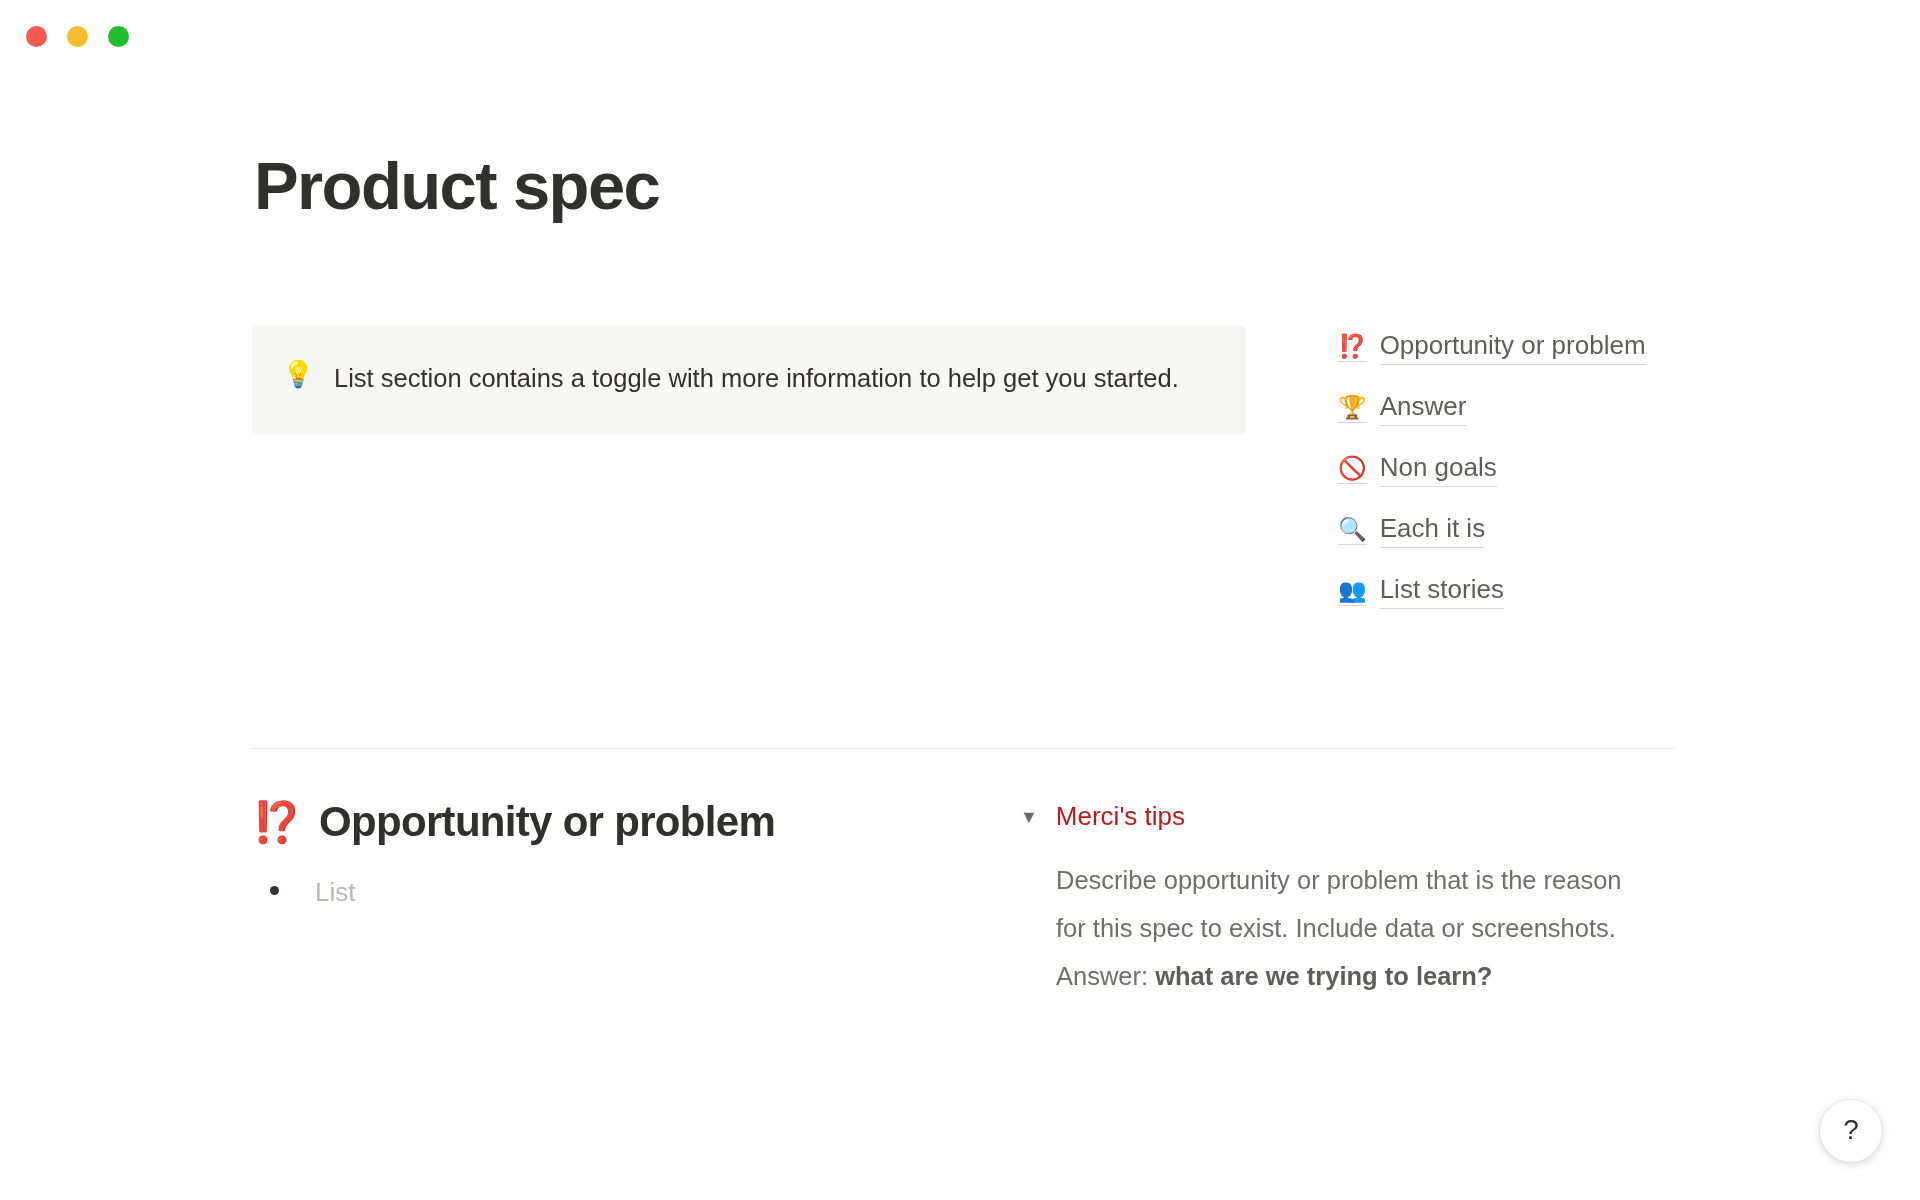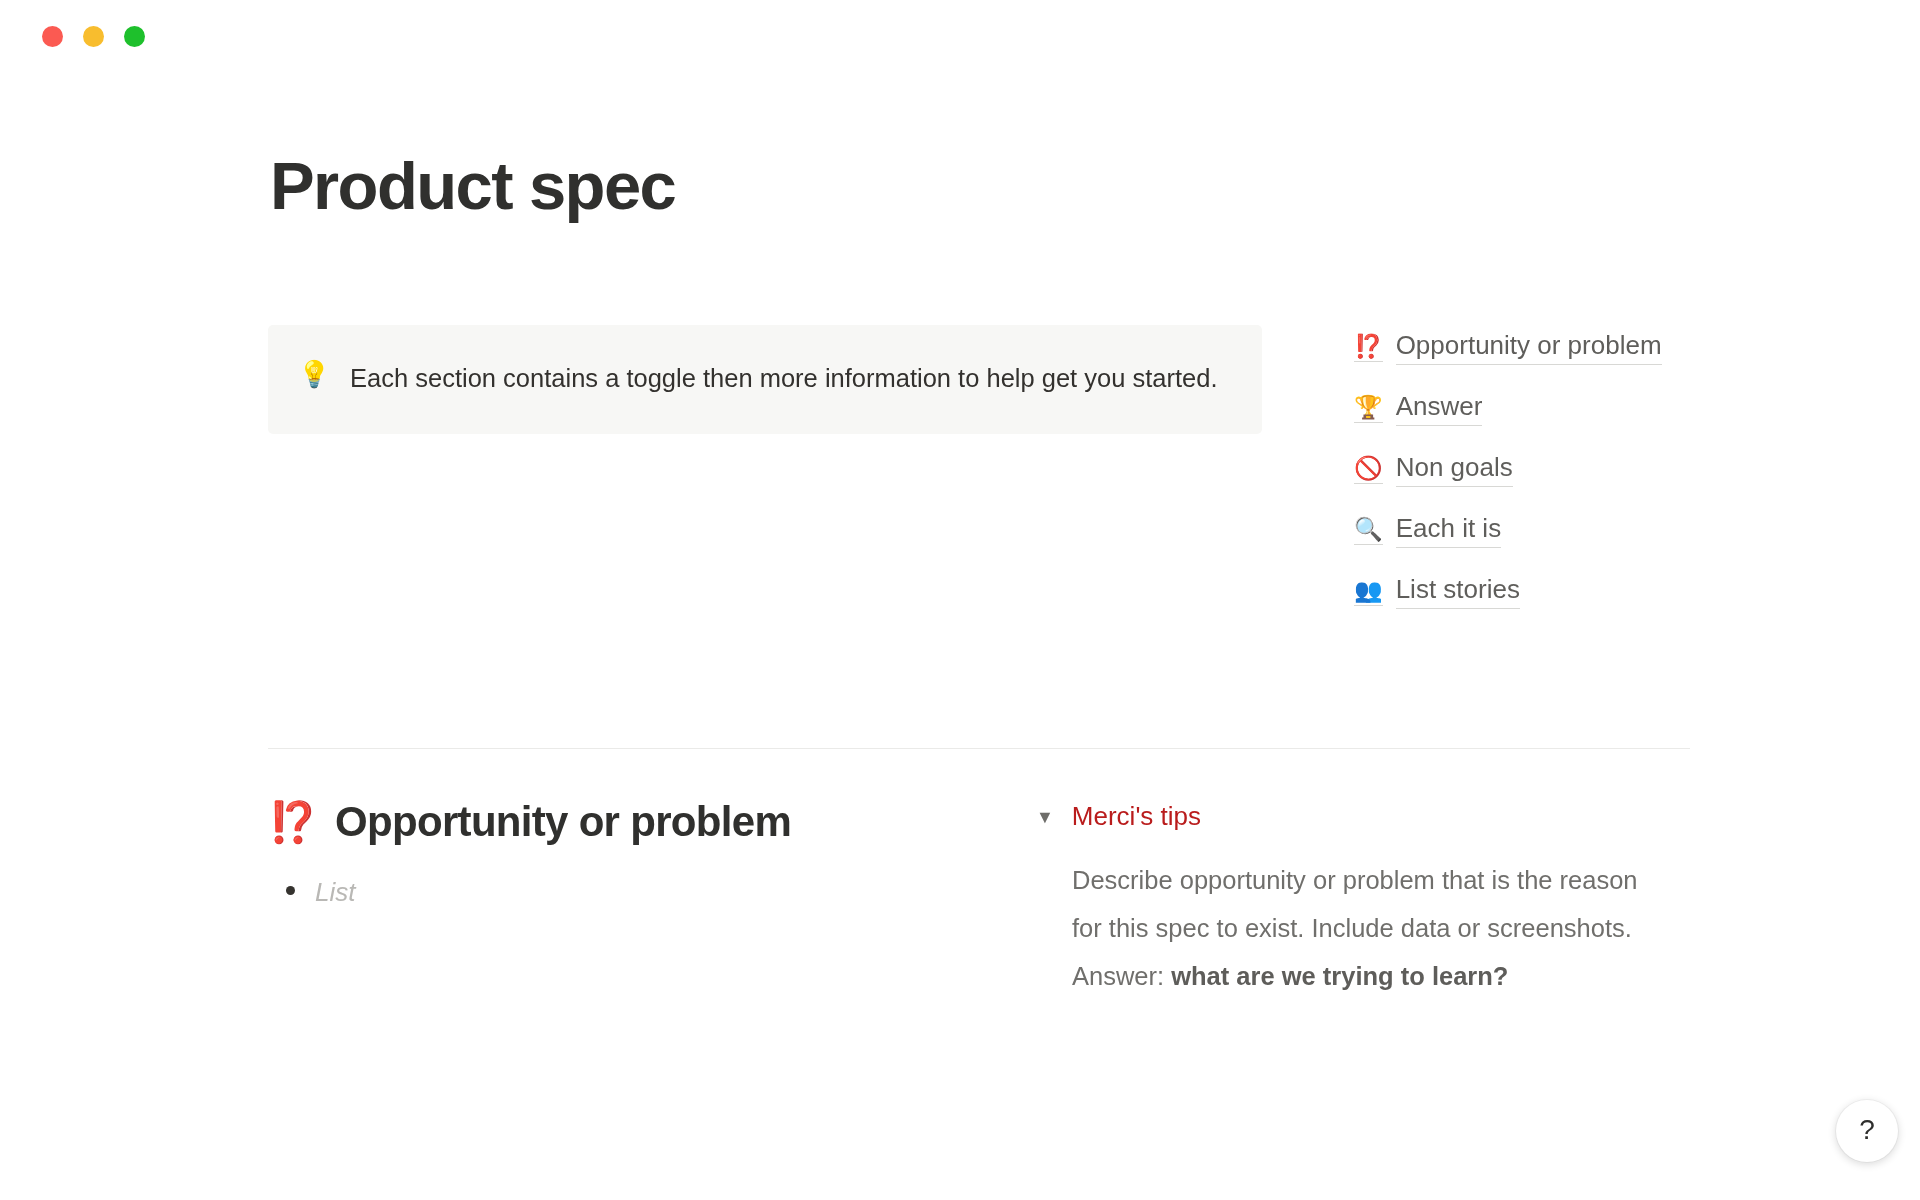--- a/index.html
+++ b/index.html
@@ -33,21 +33,21 @@
     border-radius: 50%;
     cursor: pointer;
   }
   .dot.red    { background: #fb5a52; }
   .dot.yellow { background: #f8bd2e; }
   .dot.green  { background: #1ec02c; }
 
   
   #page {
     position: absolute;
-    top: 0; left: 16px;
+    top: 0; left: 0;
     width: 1764px;
     height: 1200px;
     border-radius: 24px;
   }
 
   #page-title {
     position: absolute;
     left: 254px;
     top: 150px;
     font-size: 67px;
@@ -141,22 +141,21 @@
     color: #30302e;
     letter-spacing: -0.7px;
   }
   #section-heading .sec-emoji { font-size: 40px; line-height: 1; }
 
   #list-block {
     margin-top: 28px;
     padding-left: 18px;
     display: flex;
     align-items: baseline;
-    gap: 20px;
-    font-style: italic;
+    gap: 36px;
   }
   #list-block .bullet {
     width: 9px; height: 9px;
     border-radius: 50%;
     background: #35332f;
     flex: 0 0 auto;
     transform: translateY(-6px);
   }
   #list-block .list-text {
     font-size: 26px;
@@ -231,21 +230,21 @@
       <div class="dot yellow"></div>
       <div class="dot green"></div>
     </div>
   </div>
 
   <h1 id="page-title">Product spec</h1>
 
   <div id="callout">
     <div class="emoji">💡</div>
     <div class="body">
-      <p>Each section contains a toggle then more information to help get you started.</p>
+      <p>List section contains a toggle with more information to help get you started.</p>
     </div>
   </div>
 
   <nav id="toc">
     <div class="toc-item">
       <span class="toc-emoji">⁉️</span>
       <span class="toc-label">Opportunity or problem</span>
     </div>
     <div class="toc-item">
       <span class="toc-emoji">🏆</span>

